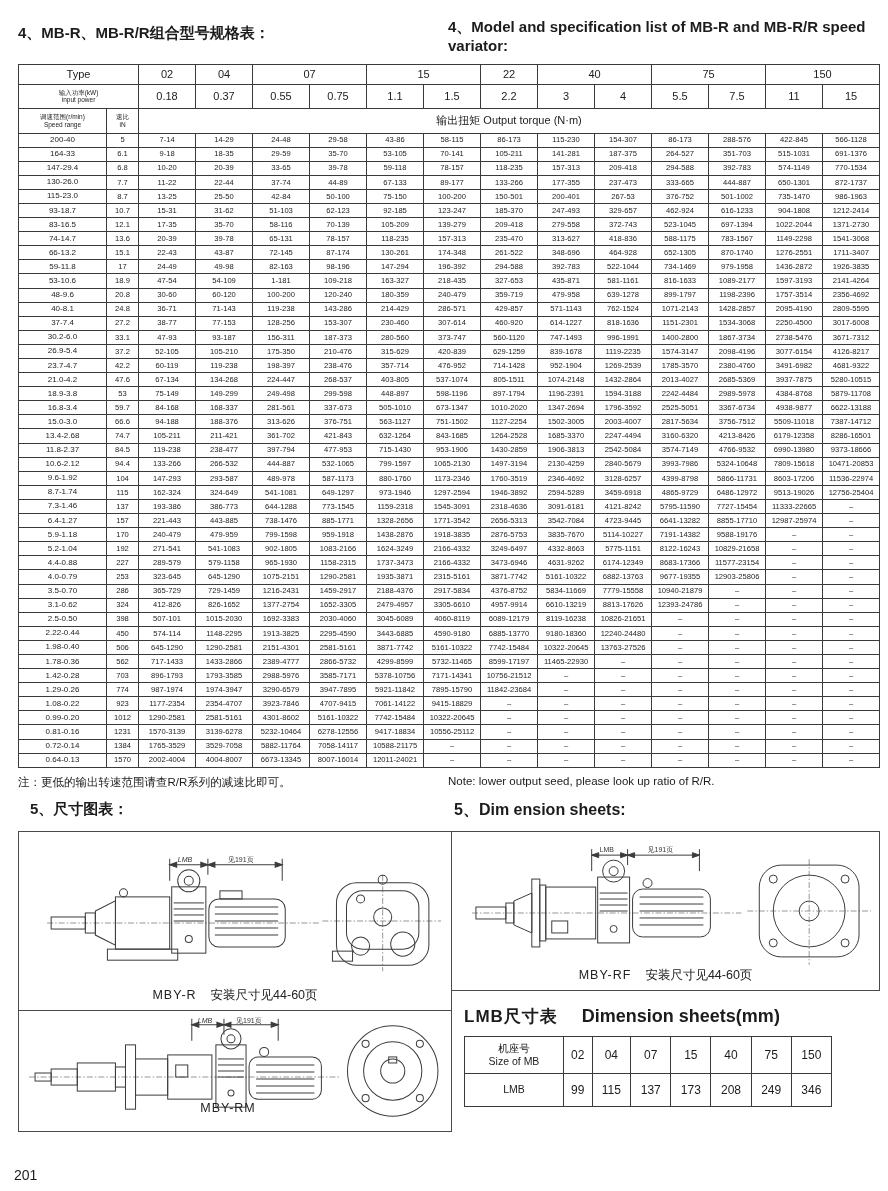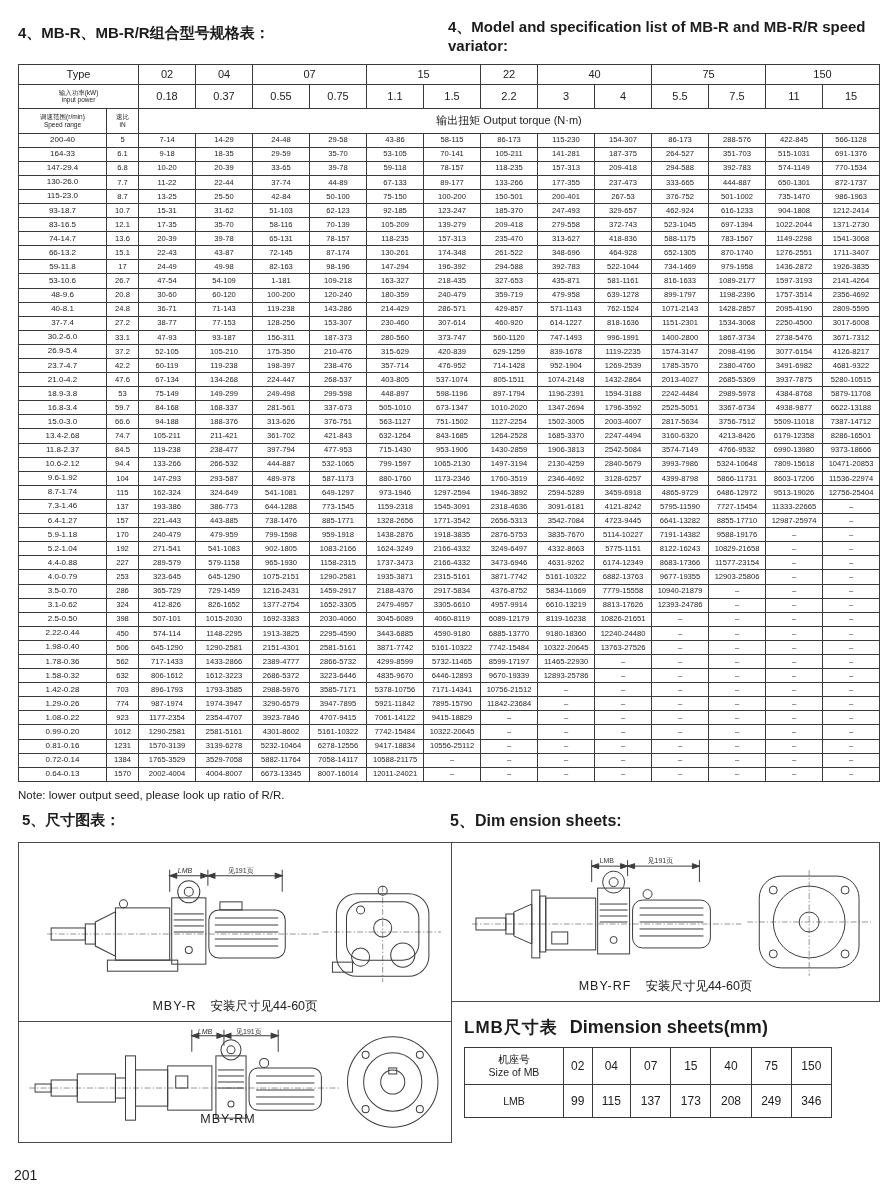--- a/index.html
+++ b/index.html
@@ -17,21 +17,21 @@
   .th-power{font-size:11px;height:23px;}
   .th-small{font-size:6.5px;line-height:1.15;}
   .th-torque{font-size:11px;height:24px;}
   table.spec tbody td{font-size:7.6px;height:13.1px;line-height:1;}
   table.spec tbody td:first-child{font-size:8px;}
   
   .note-row{display:flex;margin:7px 0 10px 0;}
   .note-cn{width:430px;font-size:11.5px;}
   .note-en{width:432px;font-size:11.5px;}
   
-  .sec5{display:flex;margin:10px 0 10px 4px;}
+  .sec5{display:flex;margin:10px 0 10px 12px;}
   .sec5-cn{width:430px;font-size:15px;font-weight:bold;}
   .sec5-en{width:432px;font-size:16px;font-weight:bold;}
   
   .draw-grid{display:flex;width:862px;}
   .dcol-l{width:434px;}
   .dcol-r{width:428px;}
   .panel{position:relative;box-sizing:border-box;}
   .p1{border:1.5px solid #4a4a4a;height:180px;}
   .p2{border:1.5px solid #4a4a4a;border-top:none;height:121px;}
   .p3{border:1.5px solid #4a4a4a;border-left:none;height:160px;}
@@ -40,21 +40,21 @@
   .p2 .caption{bottom:16px;}
   svg.draw{display:block;width:100%;height:100%;}
   .sk{stroke:#3c3c3c;fill:none;stroke-width:1;}
   .skf{stroke:#3c3c3c;fill:#3c3c3c;stroke-width:1;}
   .cl{stroke:#6a6a6a;stroke-width:.7;stroke-dasharray:6 2 1.5 2;fill:none;}
   .dimtxt{font-size:7px;fill:#333;font-family:"Liberation Sans",sans-serif;}
   
   .lmb-wrap{padding:14px 0 0 12px;}
   .lmb-title{margin-bottom:8px;}
   .lmb-title .cn{font-size:17px;font-weight:bold;letter-spacing:1px;}
-  .lmb-title .en{font-size:18px;font-weight:bold;margin-left:12px;}
+  .lmb-title .en{font-size:18px;font-weight:bold;margin-left:24px;}
   table.lmb{border-collapse:collapse;width:368px;}
   table.lmb th,table.lmb td{border:1.3px solid #3a3a3a;text-align:center;font-weight:normal;}
   table.lmb .lab{font-size:10.5px;line-height:1.2;width:96px;}
   table.lmb th{font-size:12px;height:34px;}
   table.lmb td{font-size:12px;height:30px;}
   .page-num{position:absolute;left:14px;bottom:8px;font-size:14px;}
 </style>
 </head>
 <body>
 
@@ -280,21 +280,21 @@
           <td>294-588</td>
           <td>392-783</td>
           <td>522-1044</td>
           <td>734-1469</td>
           <td>979-1958</td>
           <td>1436-2872</td>
           <td>1926-3835</td>
         </tr>
         <tr>
           <td>53-10.6</td>
-          <td>26.7</td>
+          <td>18.9</td>
           <td>47-54</td>
           <td>54-109</td>
           <td>1-181</td>
           <td>109-218</td>
           <td>163-327</td>
           <td>218-435</td>
           <td>327-653</td>
           <td>435-871</td>
           <td>581-1161</td>
           <td>816-1633</td>
@@ -755,37 +755,20 @@
           <td>5732-11465</td>
           <td>8599-17197</td>
           <td>11465-22930</td>
           <td>–</td>
           <td>–</td>
           <td>–</td>
           <td>–</td>
           <td>–</td>
         </tr>
         <tr>
-          <td>1.58-0.32</td>
-          <td>632</td>
-          <td>806-1612</td>
-          <td>1612-3223</td>
-          <td>2686-5372</td>
-          <td>3223-6446</td>
-          <td>4835-9670</td>
-          <td>6446-12893</td>
-          <td>9670-19339</td>
-          <td>12893-25786</td>
-          <td>–</td>
-          <td>–</td>
-          <td>–</td>
-          <td>–</td>
-          <td>–</td>
-        </tr>
-        <tr>
           <td>1.42-0.28</td>
           <td>703</td>
           <td>896-1793</td>
           <td>1793-3585</td>
           <td>2988-5976</td>
           <td>3585-7171</td>
           <td>5378-10756</td>
           <td>7171-14341</td>
           <td>10756-21512</td>
           <td>–</td>
@@ -894,20 +877,21 @@
           <td>–</td>
           <td>–</td>
           <td>–</td>
           <td>–</td>
           <td>–</td>
         </tr>
       </tbody>
   </table>
 
   <div class="note-row">
+    <div class="note-cn">注：更低的输出转速范围请查R/R系列的减速比即可。</div>
     <div class="note-en">Note: lower output seed, please look up ratio of R/R.</div>
   </div>
 
   <div class="sec5">
     <div class="sec5-cn">5、尺寸图表：</div>
     <div class="sec5-en">5、Dim ension sheets:</div>
   </div>
 
   <div class="draw-grid">
     <div class="dcol-l">

